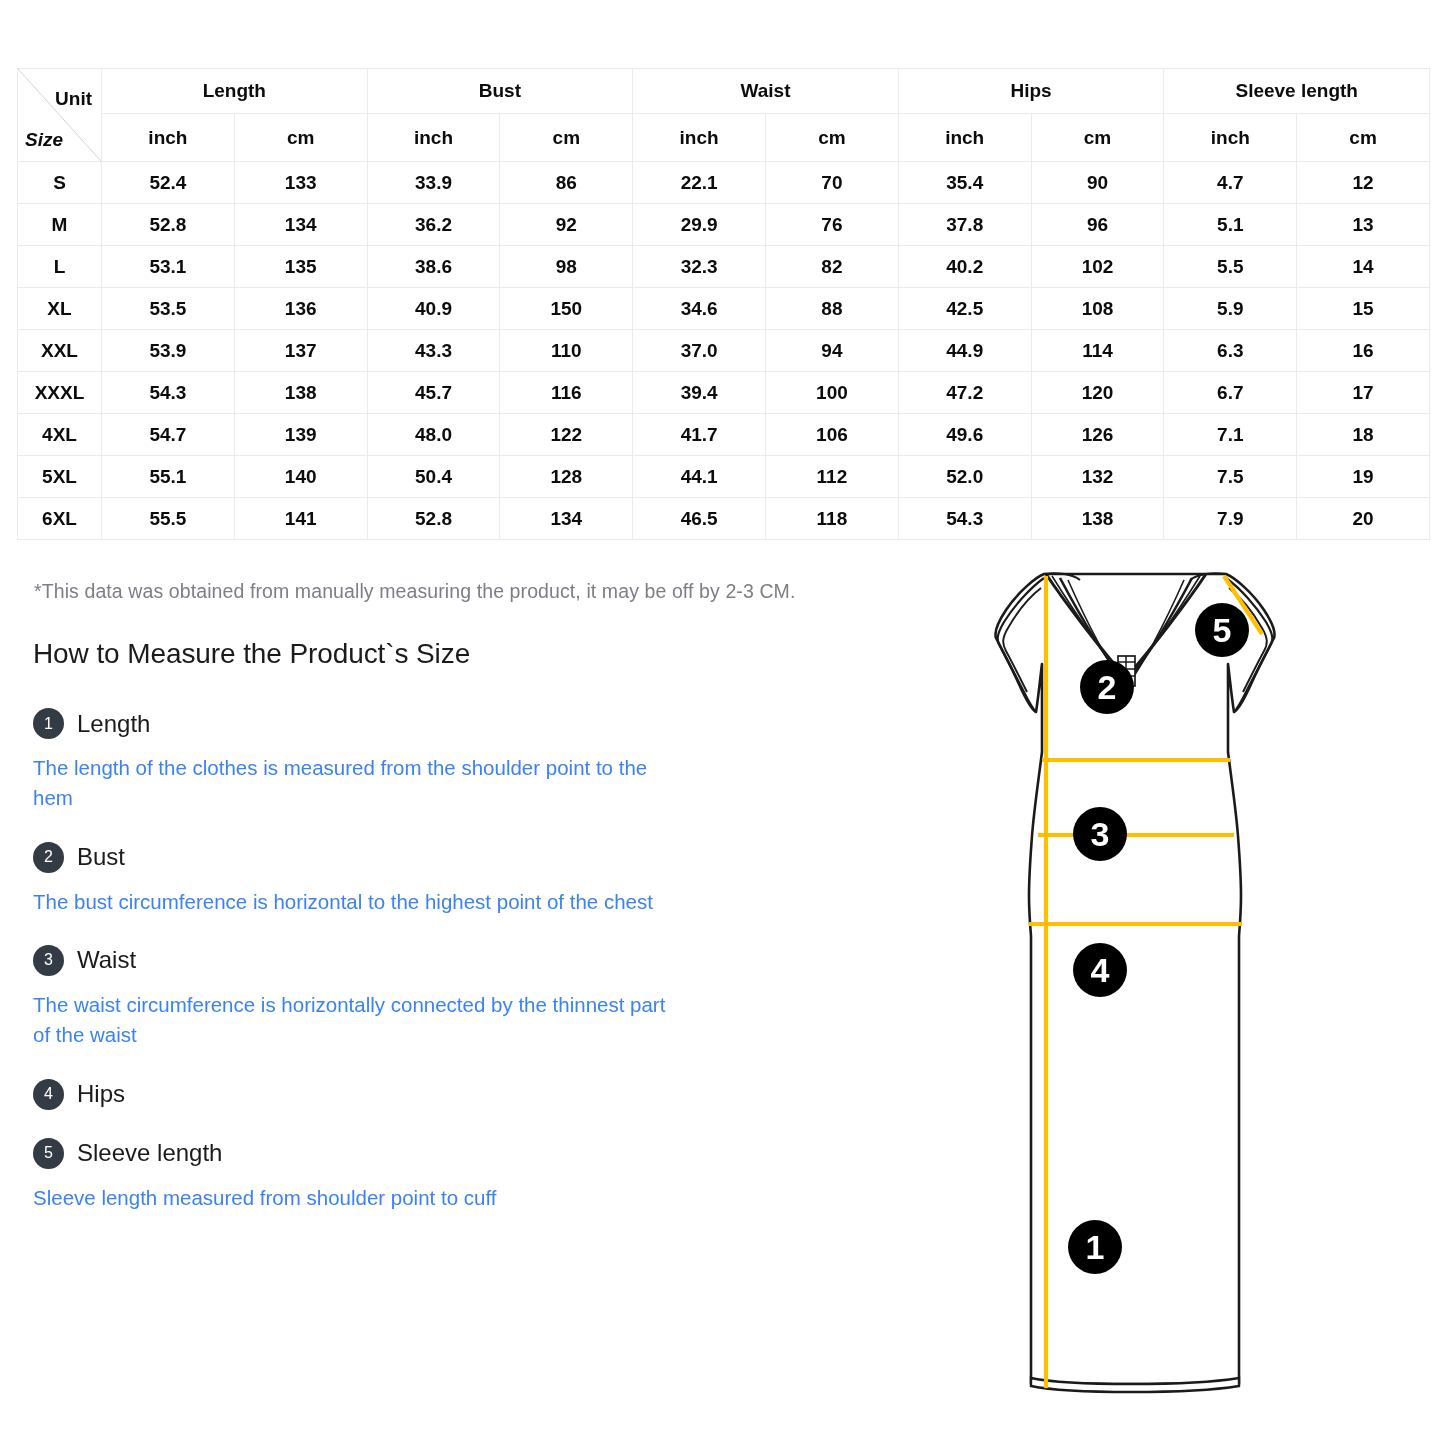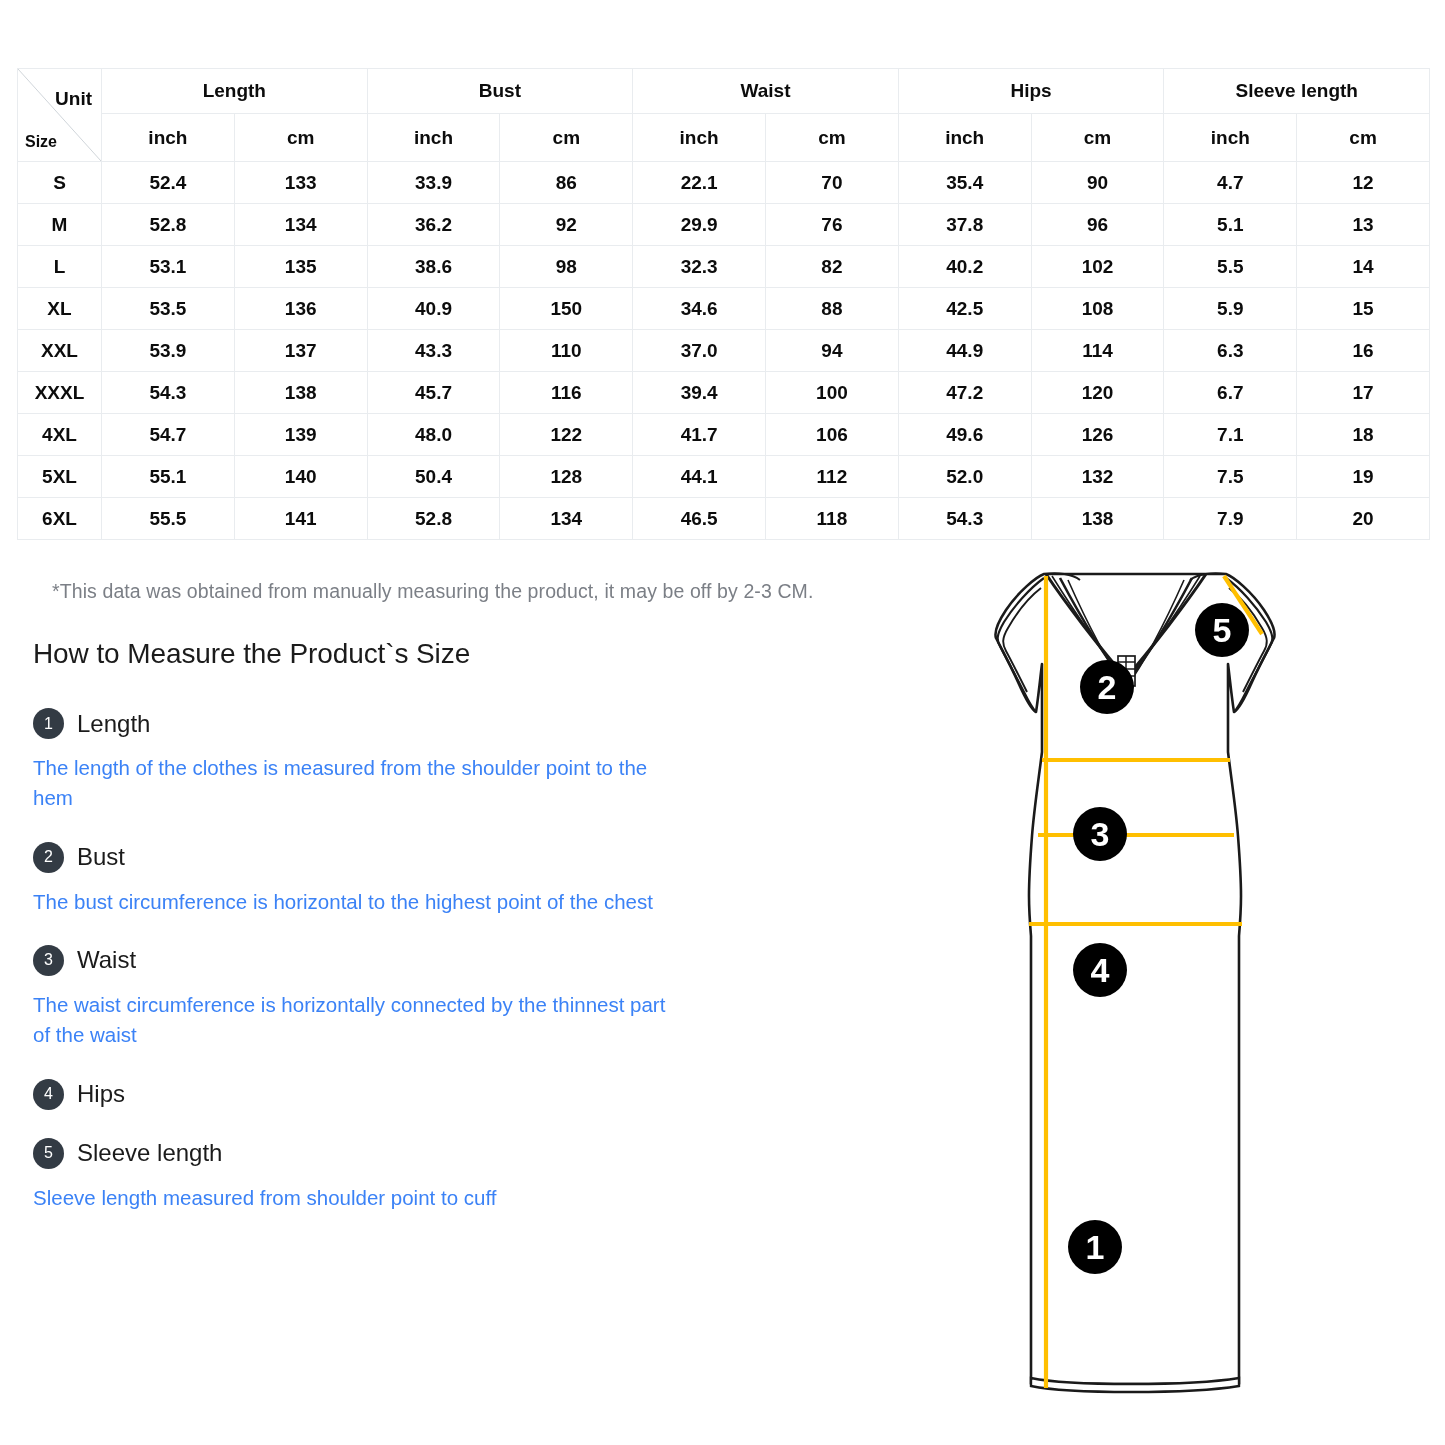--- a/index.html
+++ b/index.html
@@ -67,30 +67,31 @@
     right: 9px;
     top: 9px;
     font-size: 19px;
     font-weight: bold;
     margin-top: 10px;
   }
   .corner .size-lbl {
     position: absolute;
     left: 7px;
     bottom: 10px;
-    font-size: 16px;
+    font-size: 19px;
     font-weight: bold;
+    font-style: italic;
   }
   col.c-size { width: 84px; }
   col.c-val  { width: 132.8px; }
 
   
   .disclaimer {
     position: absolute;
-    left: 52px;
+    left: 34px;
     top: 580px;
     font-size: 19.5px;
     color: #7b7f86;
     font-family: "Liberation Sans", sans-serif;
     letter-spacing: 0.1px;
   }
   .howto-title {
     position: absolute;
     left: 33px;
     top: 638px;

